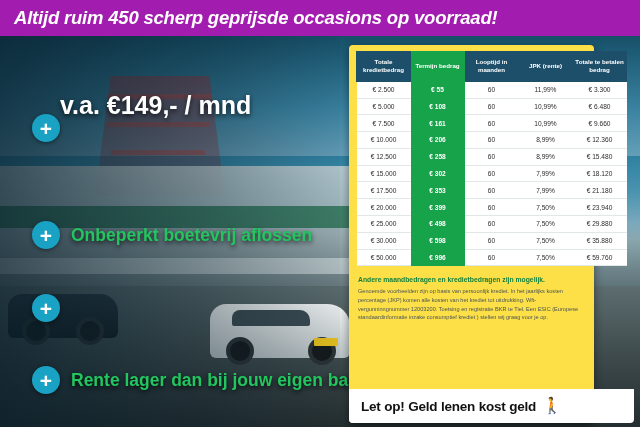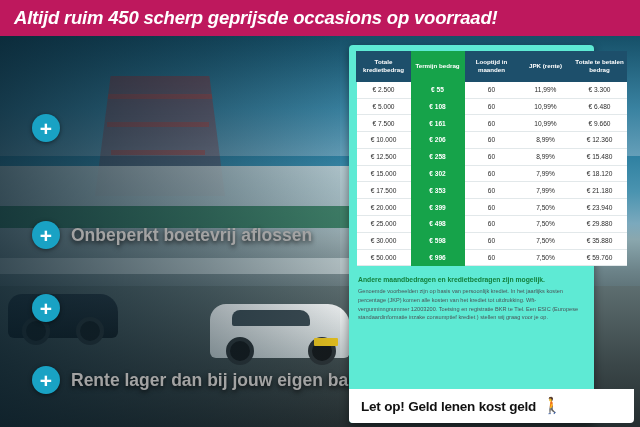--- a/index.html
+++ b/index.html
@@ -6,21 +6,21 @@
   body{
     width:640px;height:427px;
     font-family:"Liberation Sans", sans-serif;
     background:#0f3a4f;
     overflow:hidden;
     position:relative;
   }
   
   .banner{
     position:absolute;left:0;top:0;width:640px;height:36px;
-    background:#be185d;
+    background:#a21caf;
     display:flex;align-items:center;
   }
   .banner-text{
     color:#ffffff;font-size:18.5px;font-weight:bold;font-style:italic;
     padding-left:14px;letter-spacing:-0.2px;white-space:nowrap;
   }
   
   .photo{
     position:absolute;left:0;top:36px;width:640px;height:391px;
     background:
@@ -93,31 +93,31 @@
     position:absolute;display:flex;align-items:center;gap:11px;
   }
   .plus{
     width:28px;height:28px;border-radius:50%;
     background:#19a2c4;color:#fff;flex:0 0 auto;
     display:flex;align-items:center;justify-content:center;
     font-size:21px;font-weight:bold;line-height:1;
     box-shadow:0 1px 4px rgba(0,0,0,.5);
   }
   .bullet-text{
-    color:#a3a3a3;font-size:17.5px;font-weight:bold;
+    color:#22c55e;font-size:17.5px;font-weight:bold;
     text-shadow:0 2px 5px rgba(0,0,0,.8);white-space:nowrap;
   }
   .b0{left:32px;top:78px;}
   .b1{left:32px;top:185px;}
   .b2{left:32px;top:258px;}
   .b3{left:32px;top:330px;}
   
   .card{
     position:absolute;left:349px;top:45px;width:245px;height:378px;
-    background:#5eead4;border-radius:4px;
+    background:#fde047;border-radius:4px;
     box-shadow:0 3px 10px rgba(0,0,0,.45);
     padding:6px 7px 0 7px;box-sizing:border-box;
   }
   table.rates{
     border-collapse:collapse;width:271px;table-layout:fixed;
   }
   table.rates th{
     background:#1d4f6b;color:#ffffff;font-size:6.2px;font-weight:bold;
     padding:6px 1px;text-align:center;line-height:1.35;vertical-align:middle;
     border:1px solid #1d4f6b;
@@ -171,20 +171,21 @@
   <div class="car2">
     <div class="win"></div>
     <div class="wheel" style="left:16px;"></div>
     <div class="wheel" style="right:14px;"></div>
     <div class="plate"></div>
   </div>
   <div class="shadow-left"></div>
 </div>
 
 <div class="left">
+  <div class="head2">v.a. €149,- / mnd</div>
 
   <div class="bullet b0">
     <div class="plus">+</div>
   </div>
 
   <div class="bullet b1">
     <div class="plus">+</div>
     <div class="bullet-text">Onbeperkt boetevrij aflossen</div>
   </div>
 

